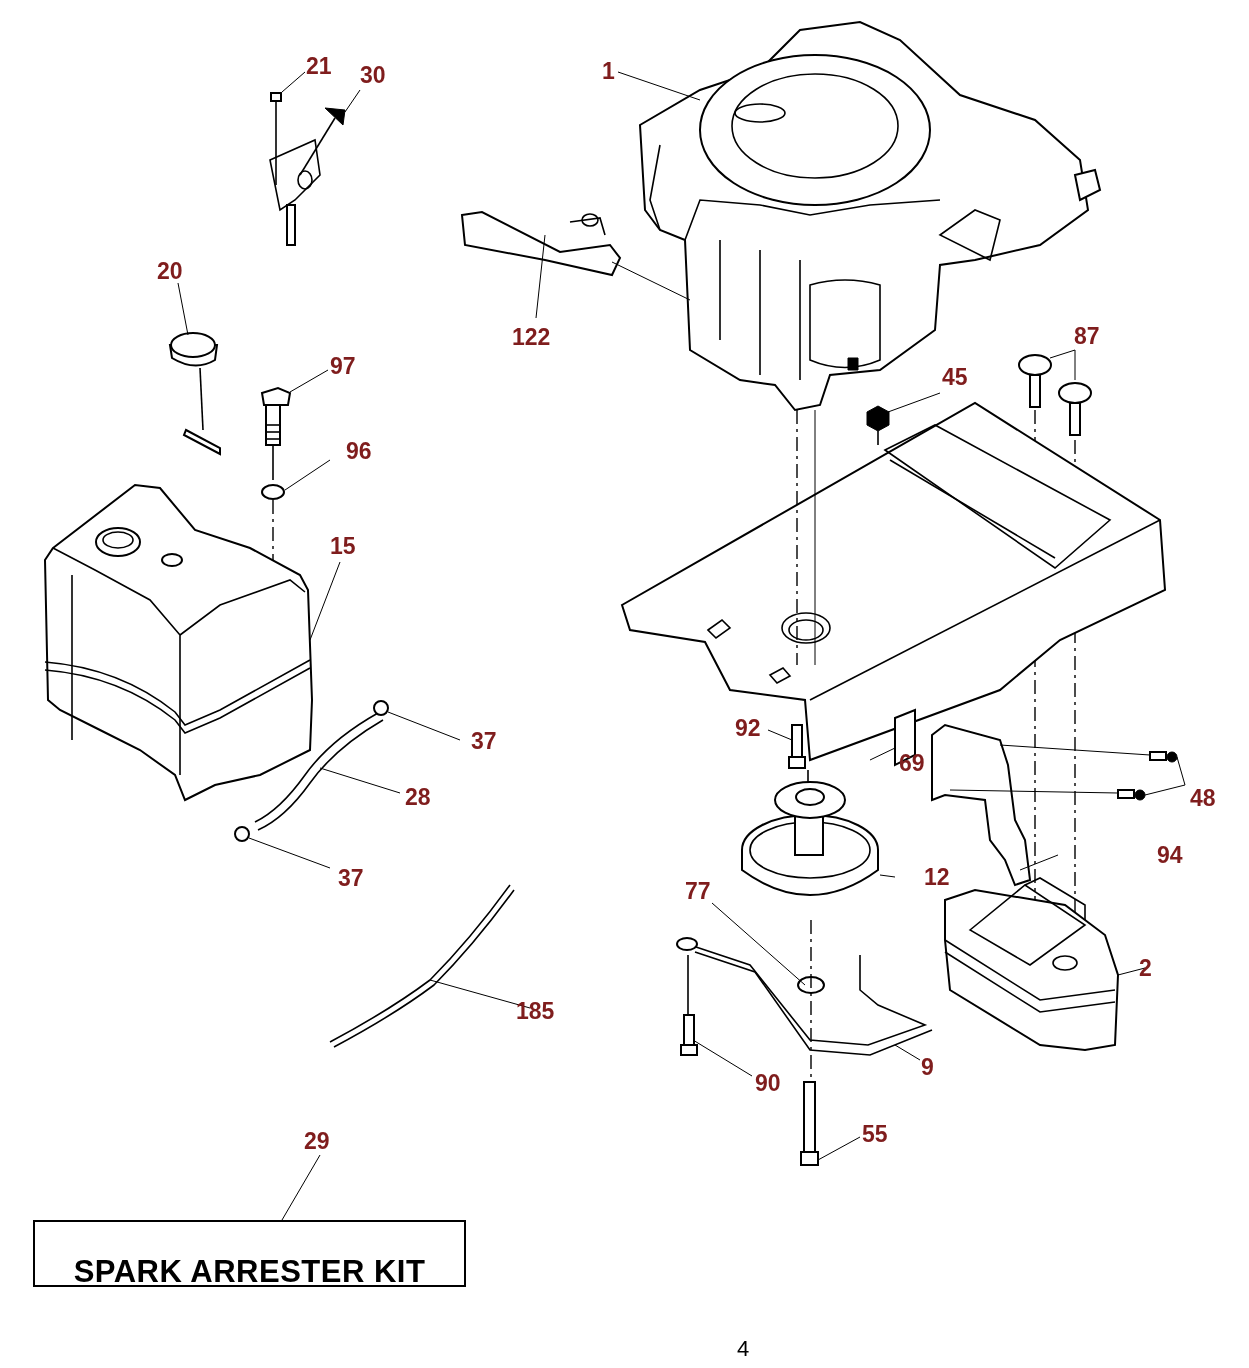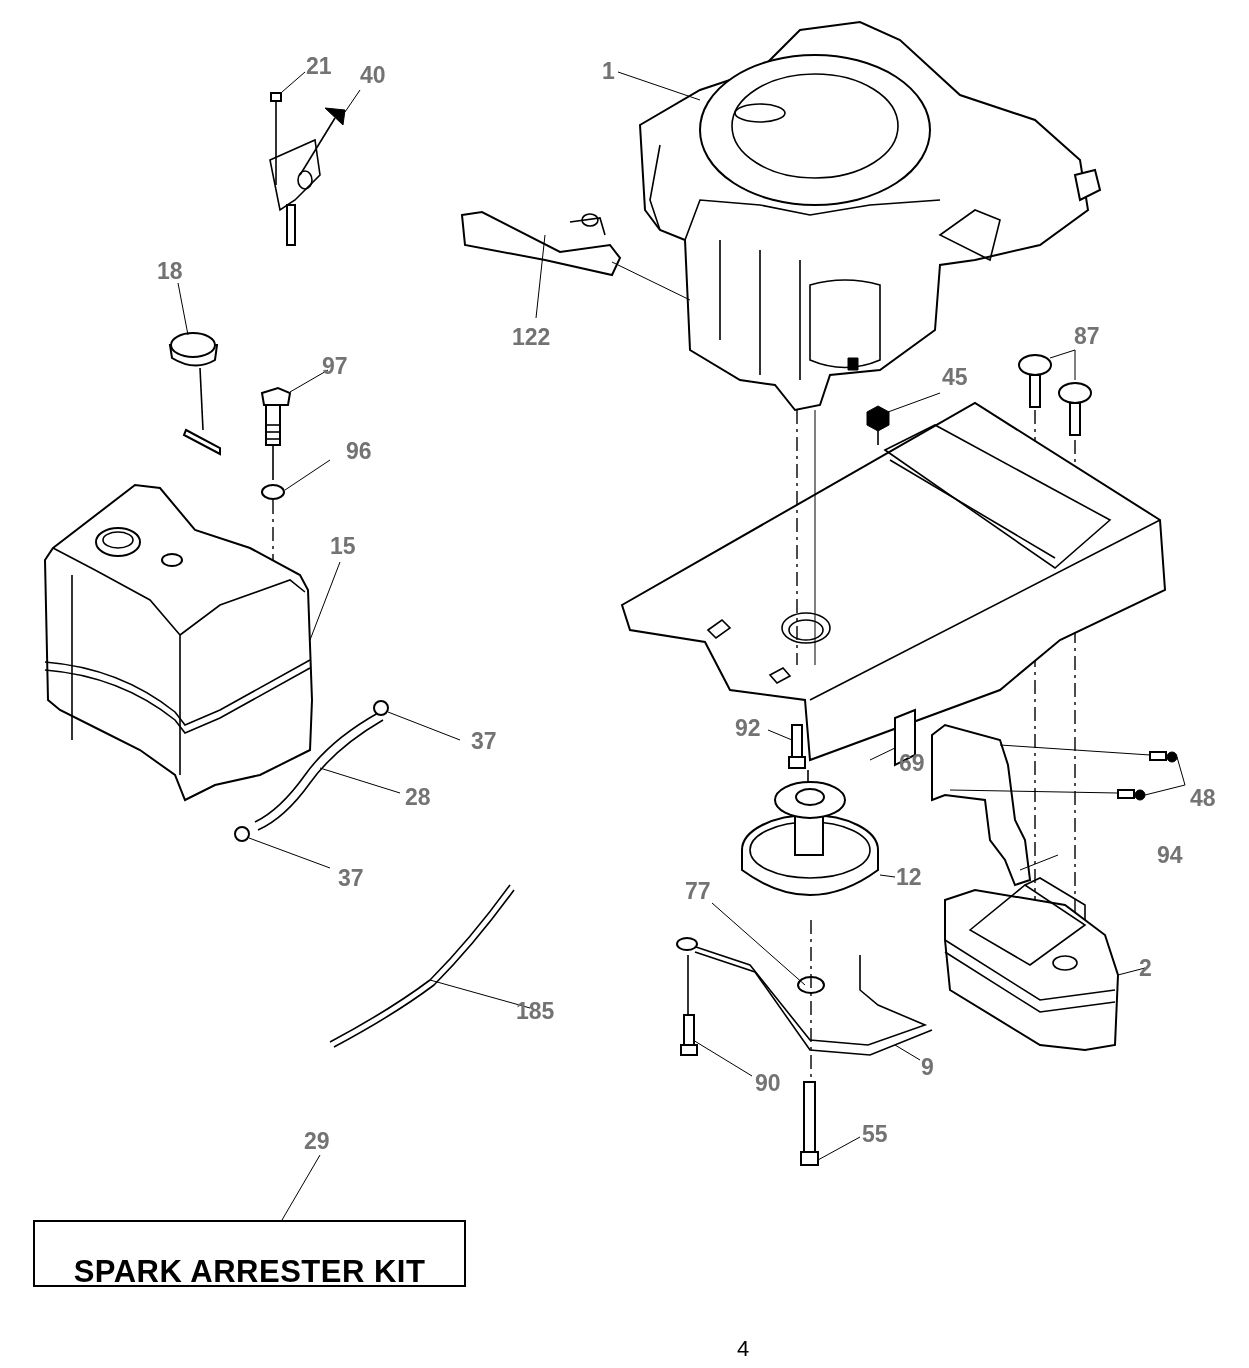--- a/index.html
+++ b/index.html
@@ -1,18 +1,18 @@
 <!DOCTYPE html>
 <html><head>
 <meta charset="utf-8">
 <style>
   html,body{margin:0;padding:0;background:#fff;}
   body{width:1249px;height:1368px;position:relative;overflow:hidden;font-family:"Liberation Sans",sans-serif;}
   #diagram{position:absolute;left:0;top:0;width:1249px;height:1368px;}
-  .lbl{position:absolute;font-family:"Liberation Sans",sans-serif;font-weight:bold;font-size:23px;color:#737373;line-height:1;white-space:nowrap;}
+  .lbl{position:absolute;font-family:"Liberation Sans",sans-serif;font-weight:bold;font-size:23px;color:#7f1d1d;line-height:1;white-space:nowrap;}
   .kit-box{position:absolute;left:33px;top:1220px;width:433px;height:67px;border:2px solid #000;box-sizing:border-box;display:flex;align-items:center;justify-content:center;}
   .kit-text{font-family:"Liberation Sans",sans-serif;font-weight:bold;font-size:31px;letter-spacing:0.5px;color:#000;margin-top:36px;}
   .page-num{position:absolute;left:737px;top:1336px;font-size:22px;color:#000;font-family:"Liberation Sans",sans-serif;}
   svg .p{fill:#fff;stroke:#000;stroke-width:2;}
   svg .l{fill:none;stroke:#000;stroke-width:1.6;}
   svg .t{fill:none;stroke:#000;stroke-width:1;}
   svg .d{fill:none;stroke:#000;stroke-width:1.4;stroke-dasharray:14 5 3 5;}
   svg .k{fill:#000;stroke:#000;}
 </style>
 </head>
@@ -200,39 +200,39 @@
     <path class="l" d="M1025 885 L1040 878 L1085 905 L1085 920"></path>
   </g>
   <path class="t" d="M1118 975 L1145 968"></path>
 
   <path class="t" d="M320 1155 L282 1220"></path>
 </svg>
 
 <span class="lbl" style="left:602px;top:60px">1</span>
 <span class="lbl" style="left:1139px;top:957px">2</span>
 <span class="lbl" style="left:921px;top:1056px">9</span>
-<span class="lbl" style="left:896px;top:866px">12</span>
+<span class="lbl" style="left:924px;top:866px">12</span>
 <span class="lbl" style="left:330px;top:535px">15</span>
-<span class="lbl" style="left:157px;top:260px">18</span>
-<span class="lbl" style="left:360px;top:64px">40</span>
+<span class="lbl" style="left:157px;top:260px">20</span>
+<span class="lbl" style="left:360px;top:64px">30</span>
 <span class="lbl" style="left:306px;top:55px">21</span>
 <span class="lbl" style="left:405px;top:786px">28</span>
 <span class="lbl" style="left:471px;top:730px">37</span>
 <span class="lbl" style="left:338px;top:867px">37</span>
 <span class="lbl" style="left:685px;top:880px">77</span>
 <span class="lbl" style="left:942px;top:366px">45</span>
 <span class="lbl" style="left:899px;top:752px">69</span>
 <span class="lbl" style="left:1190px;top:787px">48</span>
 <span class="lbl" style="left:862px;top:1123px">55</span>
 <span class="lbl" style="left:1074px;top:325px">87</span>
 <span class="lbl" style="left:755px;top:1072px">90</span>
 <span class="lbl" style="left:735px;top:717px">92</span>
 <span class="lbl" style="left:1157px;top:844px">94</span>
 <span class="lbl" style="left:346px;top:440px">96</span>
-<span class="lbl" style="left:322px;top:355px">97</span>
+<span class="lbl" style="left:330px;top:355px">97</span>
 <span class="lbl" style="left:516px;top:1000px">185</span>
 <span class="lbl" style="left:512px;top:326px">122</span>
 
 <span class="lbl" style="left:304px;top:1130px">29</span>
 <div class="kit-box">
   <span class="kit-text">SPARK ARRESTER KIT</span>
 </div>
 
 <span class="page-num">4</span>
 

